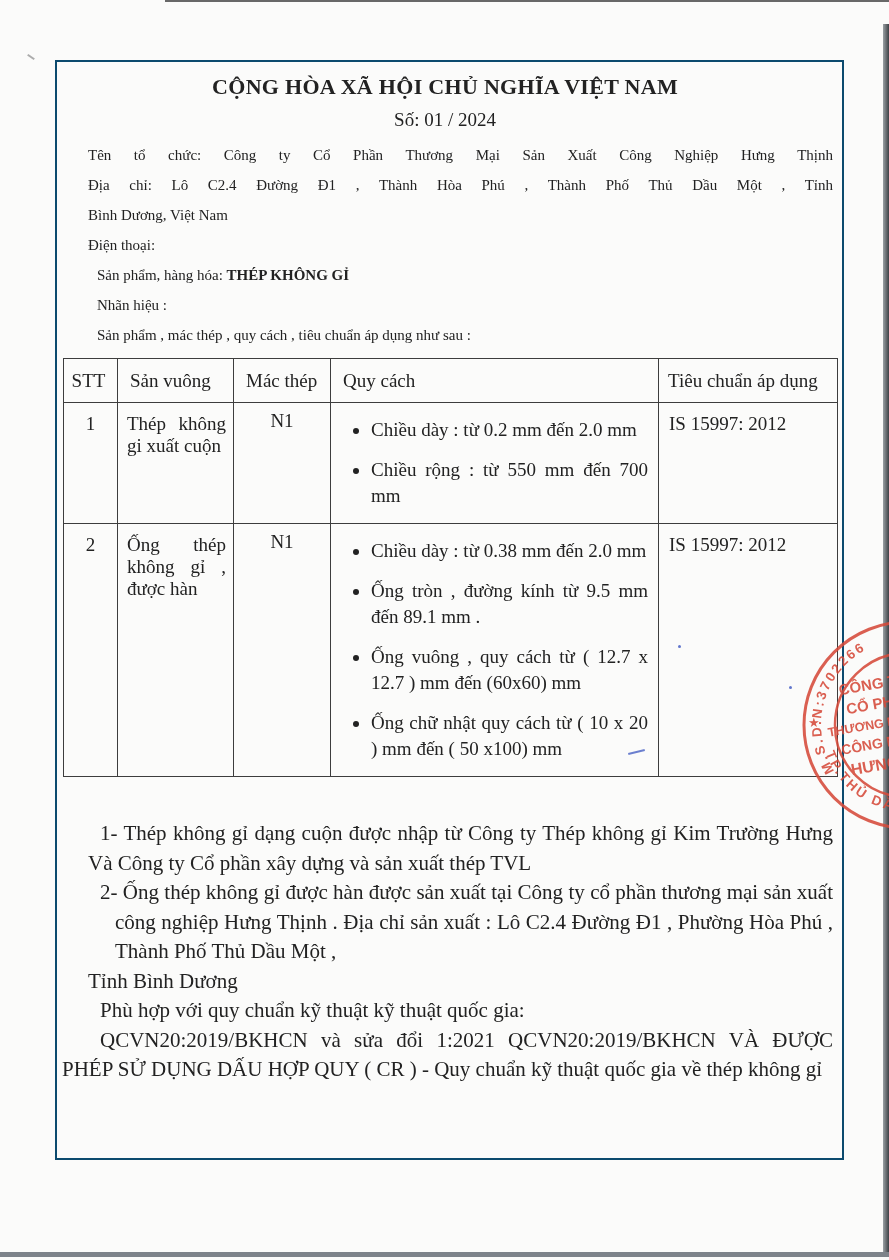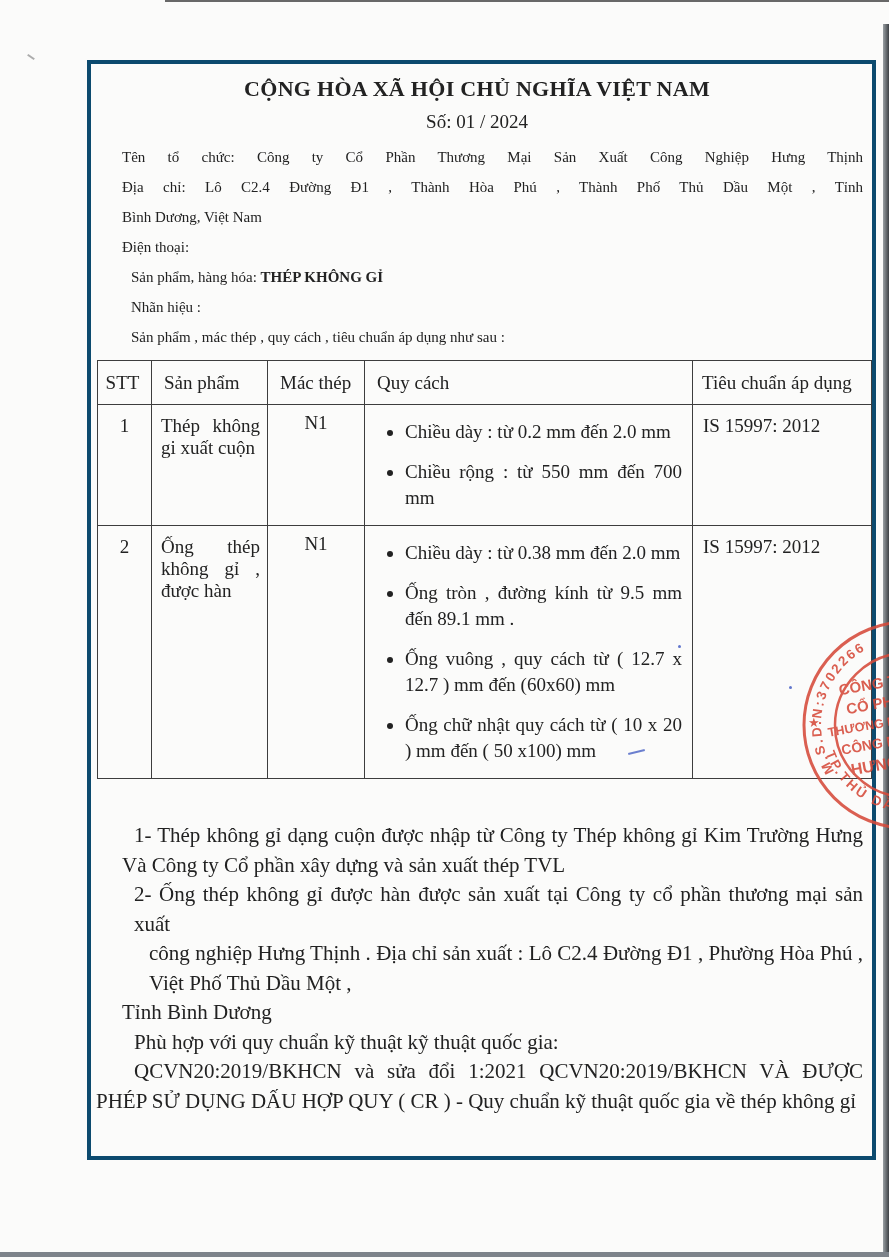--- a/index.html
+++ b/index.html
@@ -14,23 +14,22 @@
   .right-edge{position:absolute;top:24px;right:0;width:6px;height:1230px;background:linear-gradient(to right,#9aa0a4,#3e4246);}
   .bottom-edge{position:absolute;top:1252px;left:0;width:889px;height:5px;background:#7d838a;}
   .speck-gray{position:absolute;left:27px;top:56px;width:8px;height:2px;background:#8a8a8a;transform:rotate(35deg);opacity:.7;}
   .pen-dash{position:absolute;left:628px;top:751px;width:17px;height:2px;background:#3b55c0;transform:rotate(-14deg);opacity:.75;}
   .pen-dot-a{position:absolute;left:678px;top:645px;width:3px;height:3px;border-radius:50%;background:#3b55c0;opacity:.8;}
   .pen-dot-b{position:absolute;left:789px;top:686px;width:3px;height:3px;border-radius:50%;background:#3b55c0;opacity:.8;}
 
   
   .doc{
     position:absolute;left:55px;top:60px;width:789px;height:1100px;
-    border:4px solid #0c4a6e;box-sizing:border-box;
+    border:2px solid #0c4a6e;box-sizing:border-box;
     padding:10px 9px 0 0;
-    margin-left:32px;
   }
   .nat-title{text-align:center;font-weight:bold;font-size:22px;letter-spacing:.3px;margin-top:2px;}
   .slogan-wrap{text-align:center;margin-top:5px;font-weight:bold;font-size:20px;}
   .slogan-underlined{display:inline-block;border-bottom:2.5px solid #2a2a2a;padding:0 4px 3px 16px;}
   .slogan-tail{margin-left:7px;}
   .doc-title{text-align:center;font-weight:bold;font-size:27px;letter-spacing:1.5px;margin-top:28px;}
   .doc-number{text-align:center;font-size:19px;margin-top:9px;}
 
   .body-text{font-size:15px;line-height:30px;}
   .ml-a{margin-left:31px;}
@@ -98,21 +97,21 @@
     <colgroup>
         <col class="w-stt">
         <col class="w-sp">
         <col class="w-mt">
         <col class="w-qc">
         <col class="w-tc">
       </colgroup>
     <tbody>
         <tr>
       <th class="c-stt">STT</th>
-      <th>Sản phẩm</th>
+      <th>Sản vuông</th>
       <th>Mác thép</th>
       <th>Quy cách</th>
       <th class="c-tc">Tiêu chuẩn áp dụng</th>
     </tr>
     <tr class="r1">
       <td class="stt">1</td>
       <td class="sp">Thép không gi xuất cuộn</td>
       <td class="mac">N1</td>
       <td class="qc">
         <ul>
@@ -137,21 +136,21 @@
       <td class="tc">IS 15997: 2012</td>
     </tr>
   </tbody>
     </table>
 
   <div class="notes">
     <div class="ml-num jl">1- Thép không gỉ dạng cuộn được nhập từ Công ty Thép không gỉ Kim Trường Hưng</div>
     <div class="ml-a">Và Công ty Cổ phần xây dựng và sản xuất thép TVL</div>
     <div class="ml-num jl">2- Ống thép không gỉ được hàn được sản xuất tại Công ty cổ phần thương mại sản xuất</div>
     <div class="ml-hang jl">công nghiệp Hưng Thịnh . Địa chỉ sản xuất : Lô C2.4 Đường Đ1 , Phường Hòa Phú ,</div>
-    <div class="ml-hang">Việt Phố Thủ Dầu Một ,</div>
+    <div class="ml-hang">Thành Phố Thủ Dầu Một ,</div>
     <div class="ml-a">Tỉnh Bình Dương</div>
     <div class="ml-num">Phù hợp với quy chuẩn kỹ thuật kỹ thuật quốc gia:</div>
     <div class="ml-num jl">QCVN20:2019/BKHCN và sửa đổi 1:2021 QCVN20:2019/BKHCN VÀ ĐƯỢC</div>
     <div class="ml-out">PHÉP SỬ DỤNG DẤU HỢP QUY ( CR ) -  Quy chuẩn kỹ thuật quốc gia về thép không gỉ</div>
   </div>
 
 </div>
 
 <svg class="stamp" viewBox="0 0 230 230" width="230" height="230">
   <circle cx="115" cy="115" r="103" fill="none" stroke="#d64a3a" stroke-width="3"></circle>

